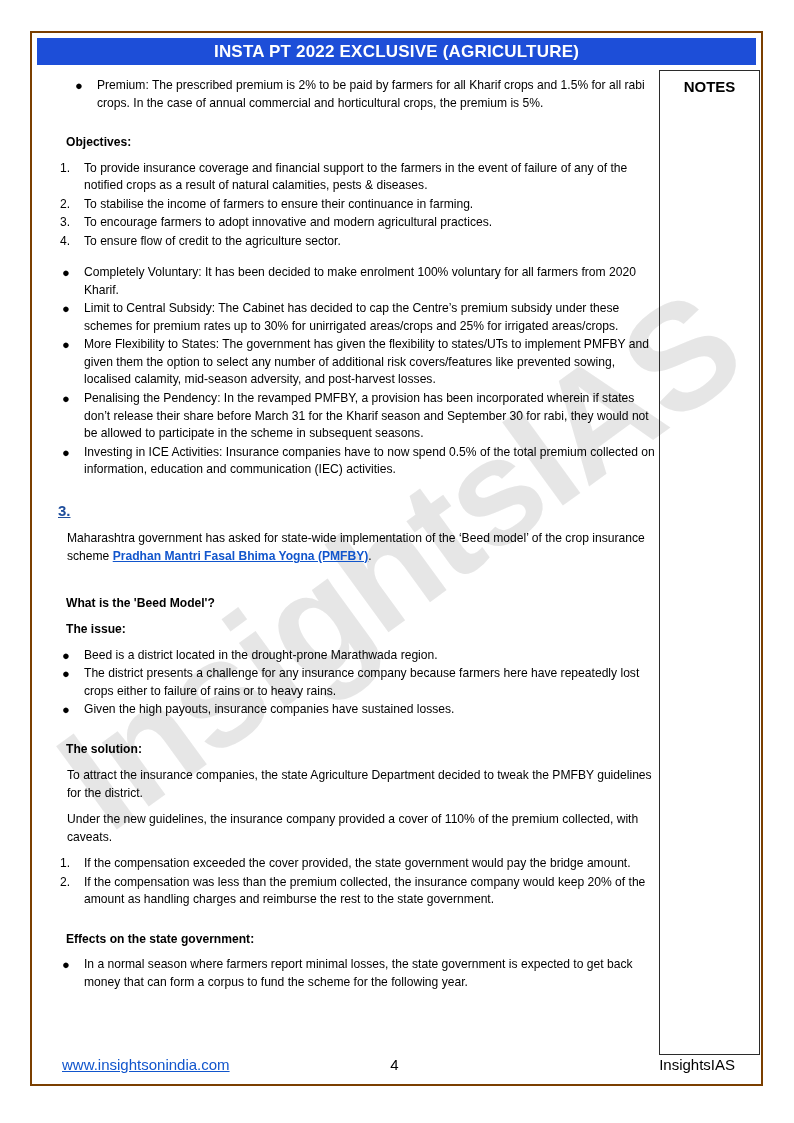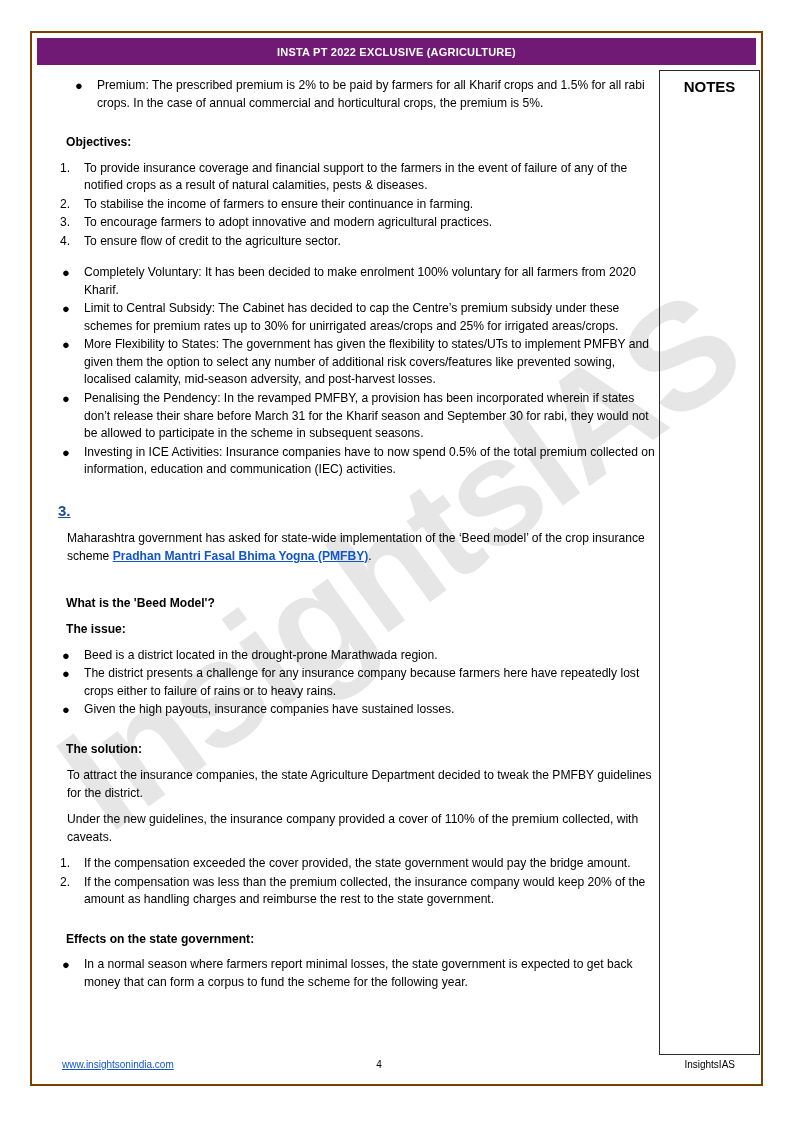--- a/index.html
+++ b/index.html
@@ -52,23 +52,23 @@
     letter-spacing: -3px;
   }
 
   
   #doc-header {
     position: absolute;
     left: 5px;
     top: 5px;
     width: 719px;
     height: 27px;
-    background: #701a75;
+    background: #1d4ed8;
     color: #ffffff;
-    font-size: 11px;
+    font-size: 17px;
     font-weight: 700;
     letter-spacing: 0.2px;
     display: flex;
     align-items: center;
     justify-content: center;
     z-index: 2;
   }
 
   
   #content {
@@ -105,21 +105,21 @@
   
   #doc-footer {
     position: absolute;
     left: 0;
     bottom: 0;
     width: 733px;
     height: 40px;
     z-index: 2;
     display: flex;
     align-items: center;
-    font-size: 10px;
+    font-size: 15px;
     box-sizing: border-box;
     padding: 0 30px 0 30px;
   }
   #footer-left {
     color: #1155CC;
     text-decoration: underline;
     flex: 0 0 auto;
   }
   #footer-center {
     flex: 1 1 auto;

